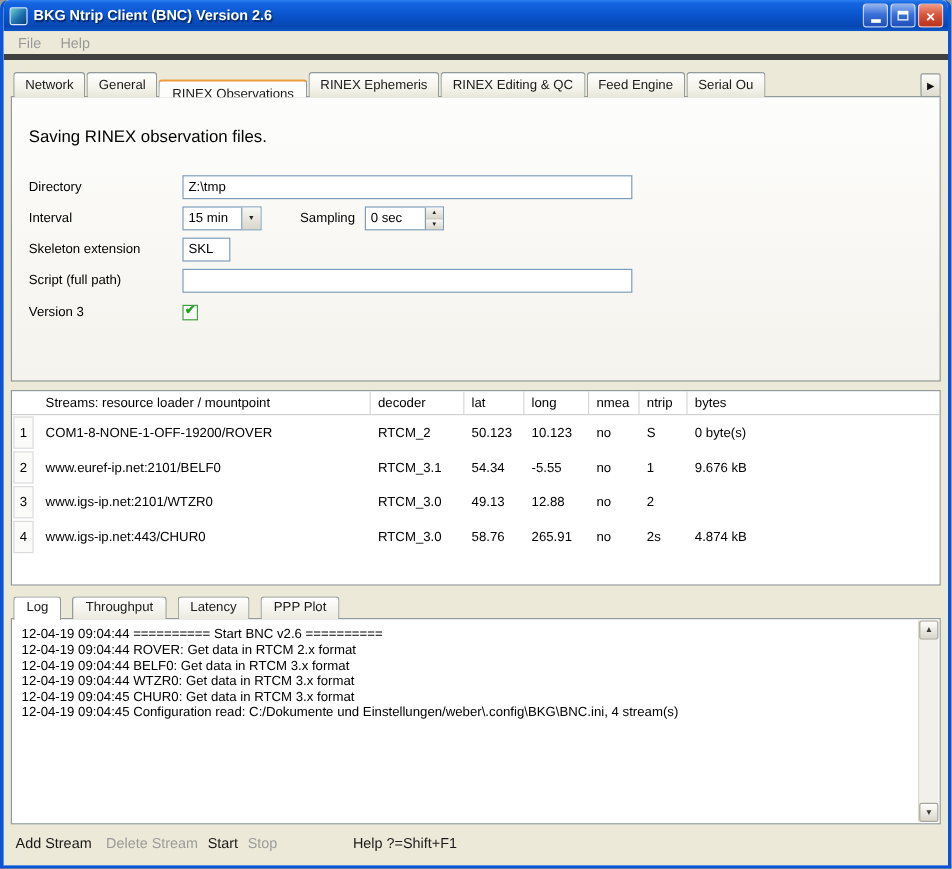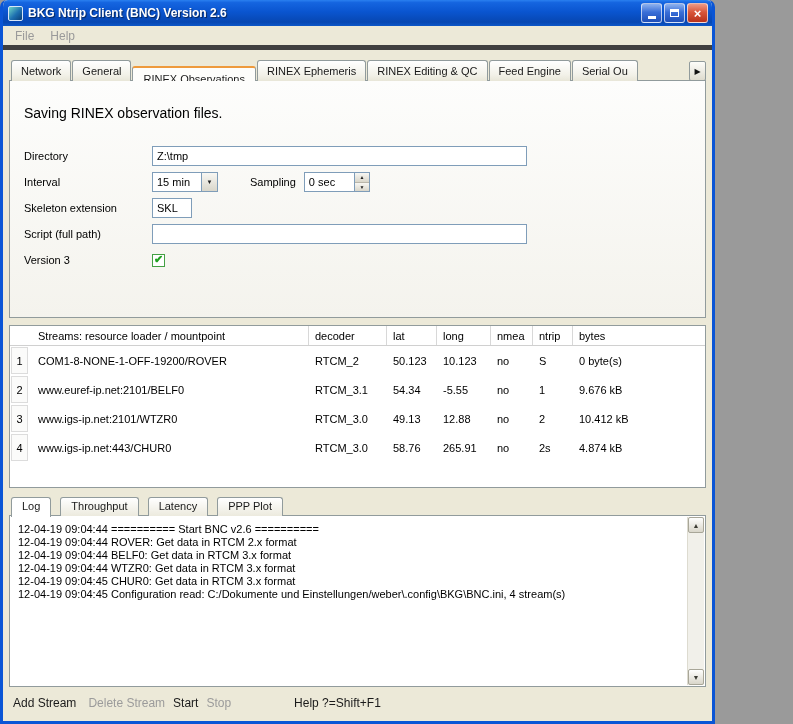--- a/index.html
+++ b/index.html
@@ -1,20 +1,20 @@
 <!DOCTYPE html>
 <html><head>
 <meta charset="utf-8">
 <style>
   * { margin:0; padding:0; box-sizing:border-box; }
   html,body { background:#9a9a9a; }
   body { font-family:"Liberation Sans", sans-serif; }
 
   .window {
-    width:715px; height:724px;
+    width:793px; height:724px;
     background:#ECE9D8;
     border:3px solid #0A55D6; border-top:none;
     border-radius:7px 7px 0 0;
     overflow:hidden;
     display:flex; flex-direction:column;
   }
 
   
   .titlebar {
     height:26px; flex:0 0 26px;
@@ -285,21 +285,20 @@
       </div>
 
       <div class="s-row s-body-row">
         <span class="cell-num">3</span>
         <span class="cell mp">www.igs-ip.net:2101/WTZR0</span>
         <span class="cell">RTCM_3.0</span>
         <span class="cell">49.13</span>
         <span class="cell">12.88</span>
         <span class="cell">no</span>
         <span class="cell">2</span>
-        <span class="cell">10.412 kB</span>
       </div>
 
       <div class="s-row s-body-row">
         <span class="cell-num">4</span>
         <span class="cell mp">www.igs-ip.net:443/CHUR0</span>
         <span class="cell">RTCM_3.0</span>
         <span class="cell">58.76</span>
         <span class="cell">265.91</span>
         <span class="cell">no</span>
         <span class="cell">2s</span>

